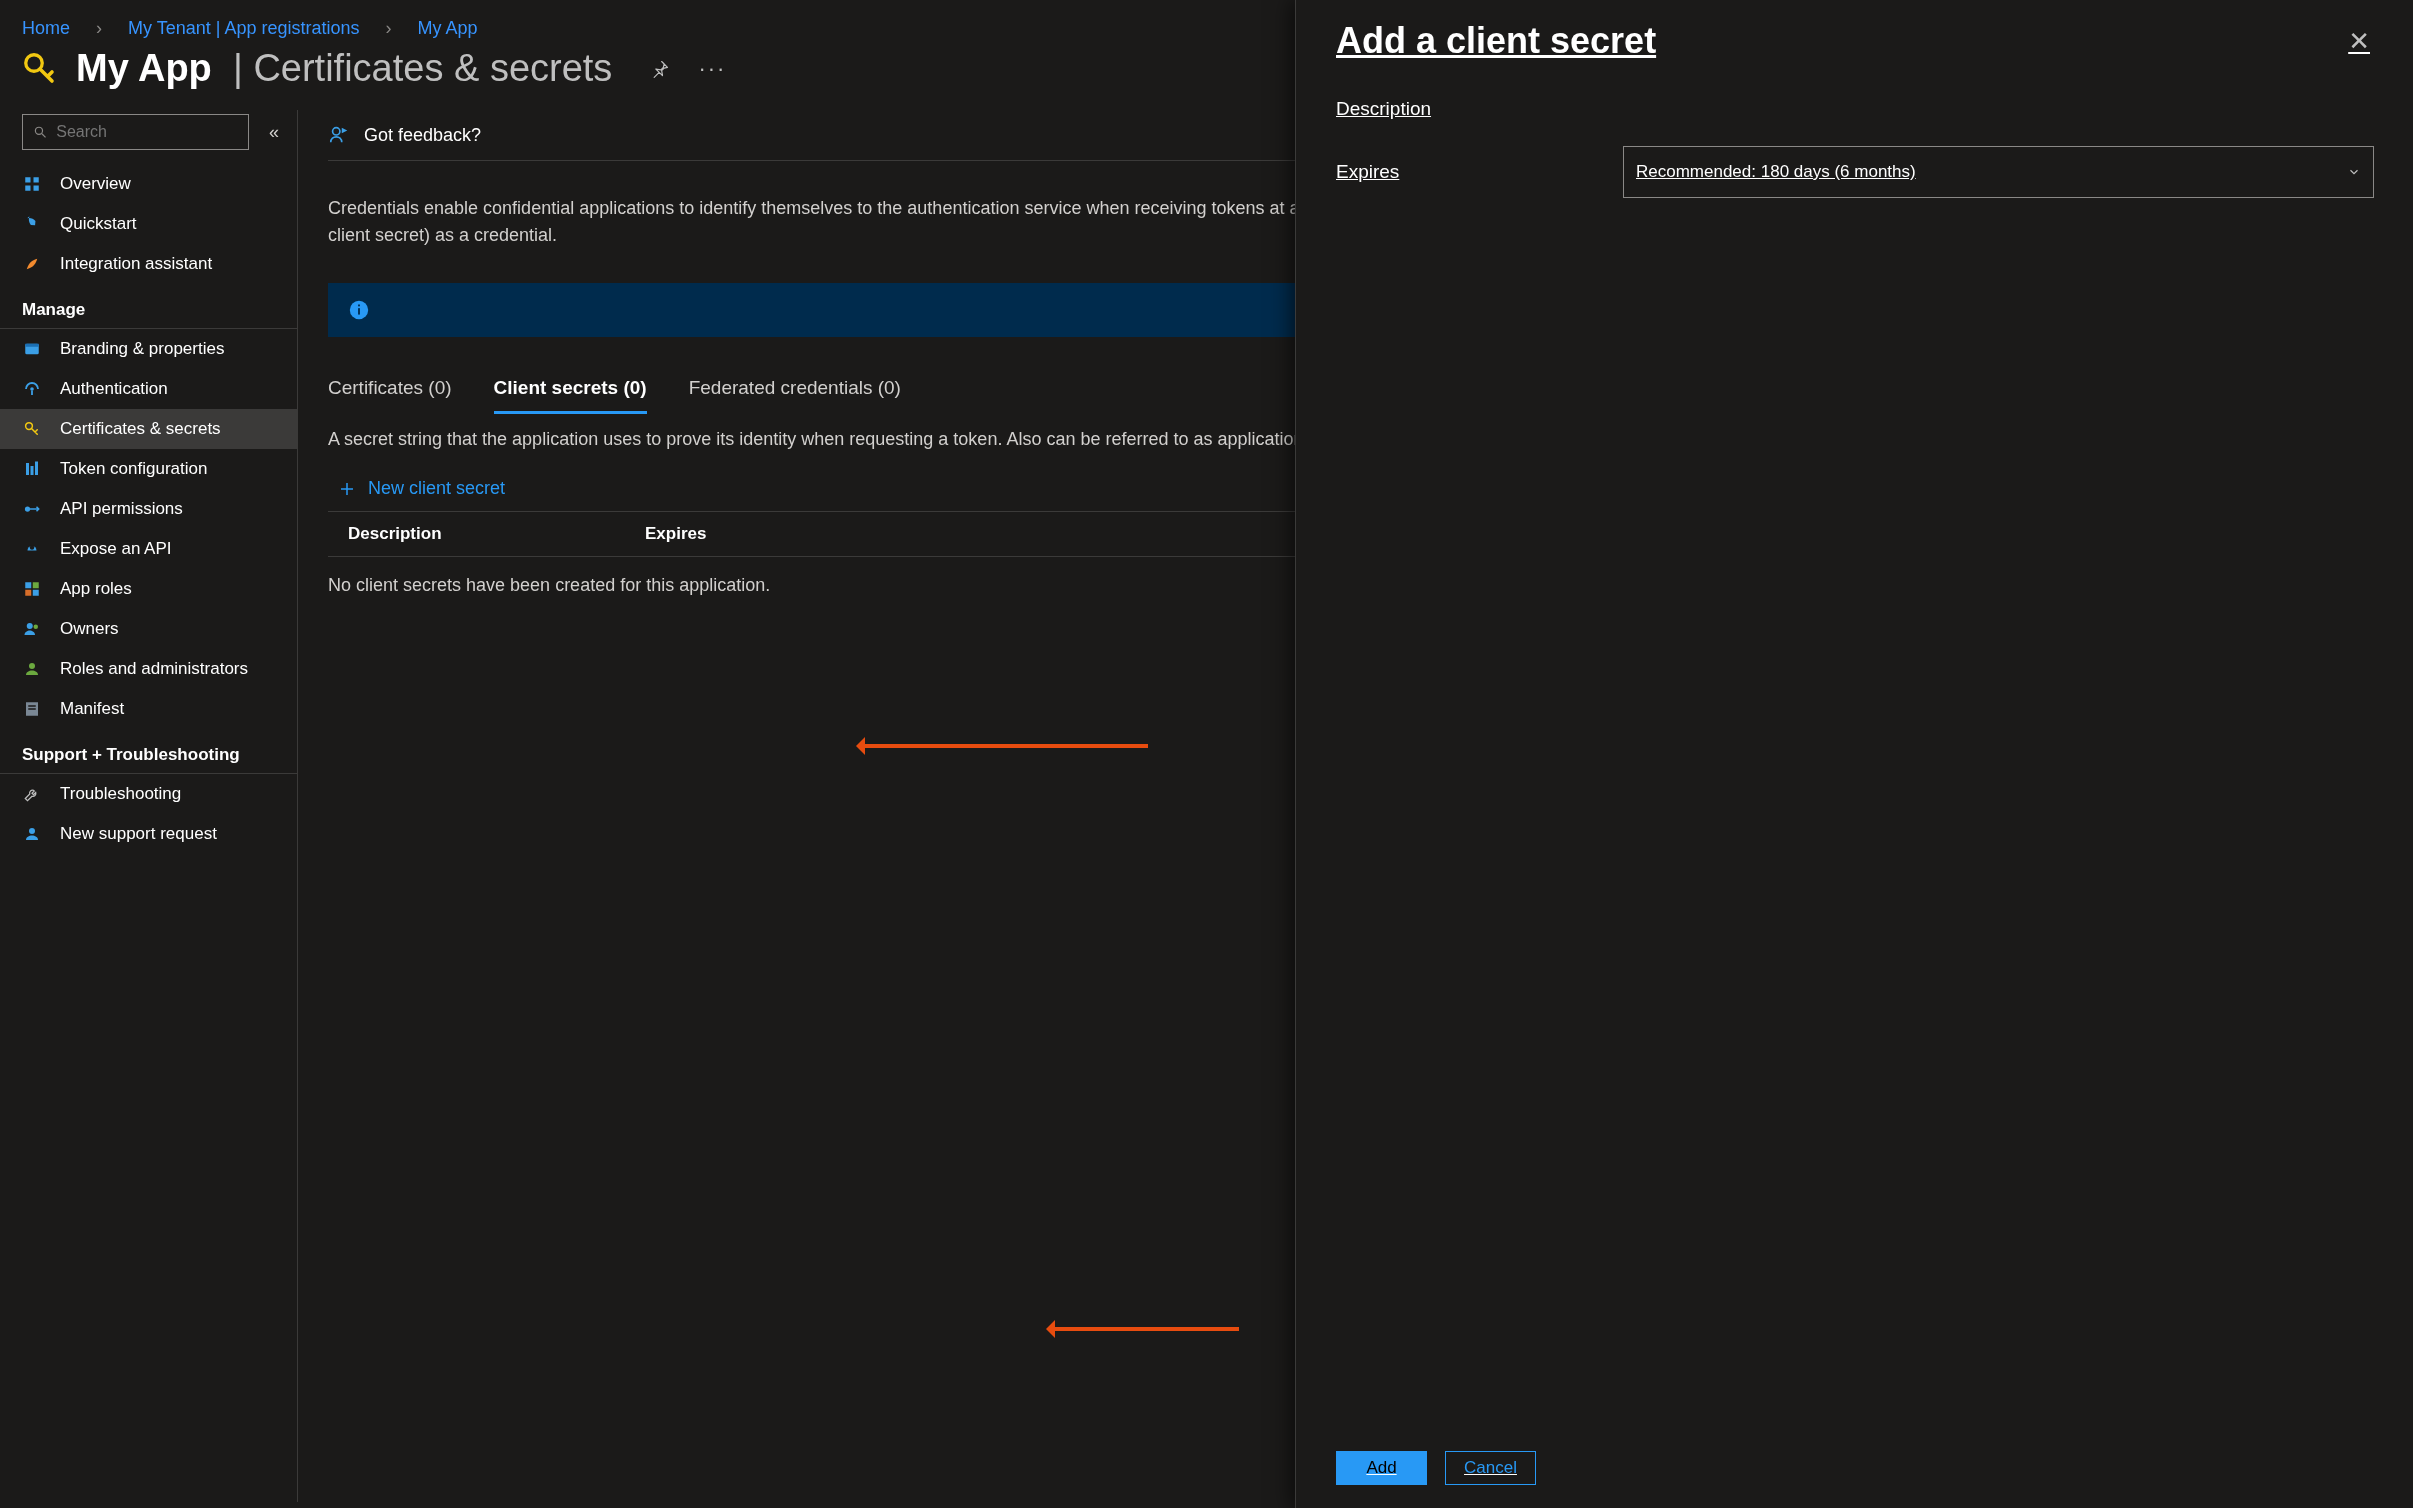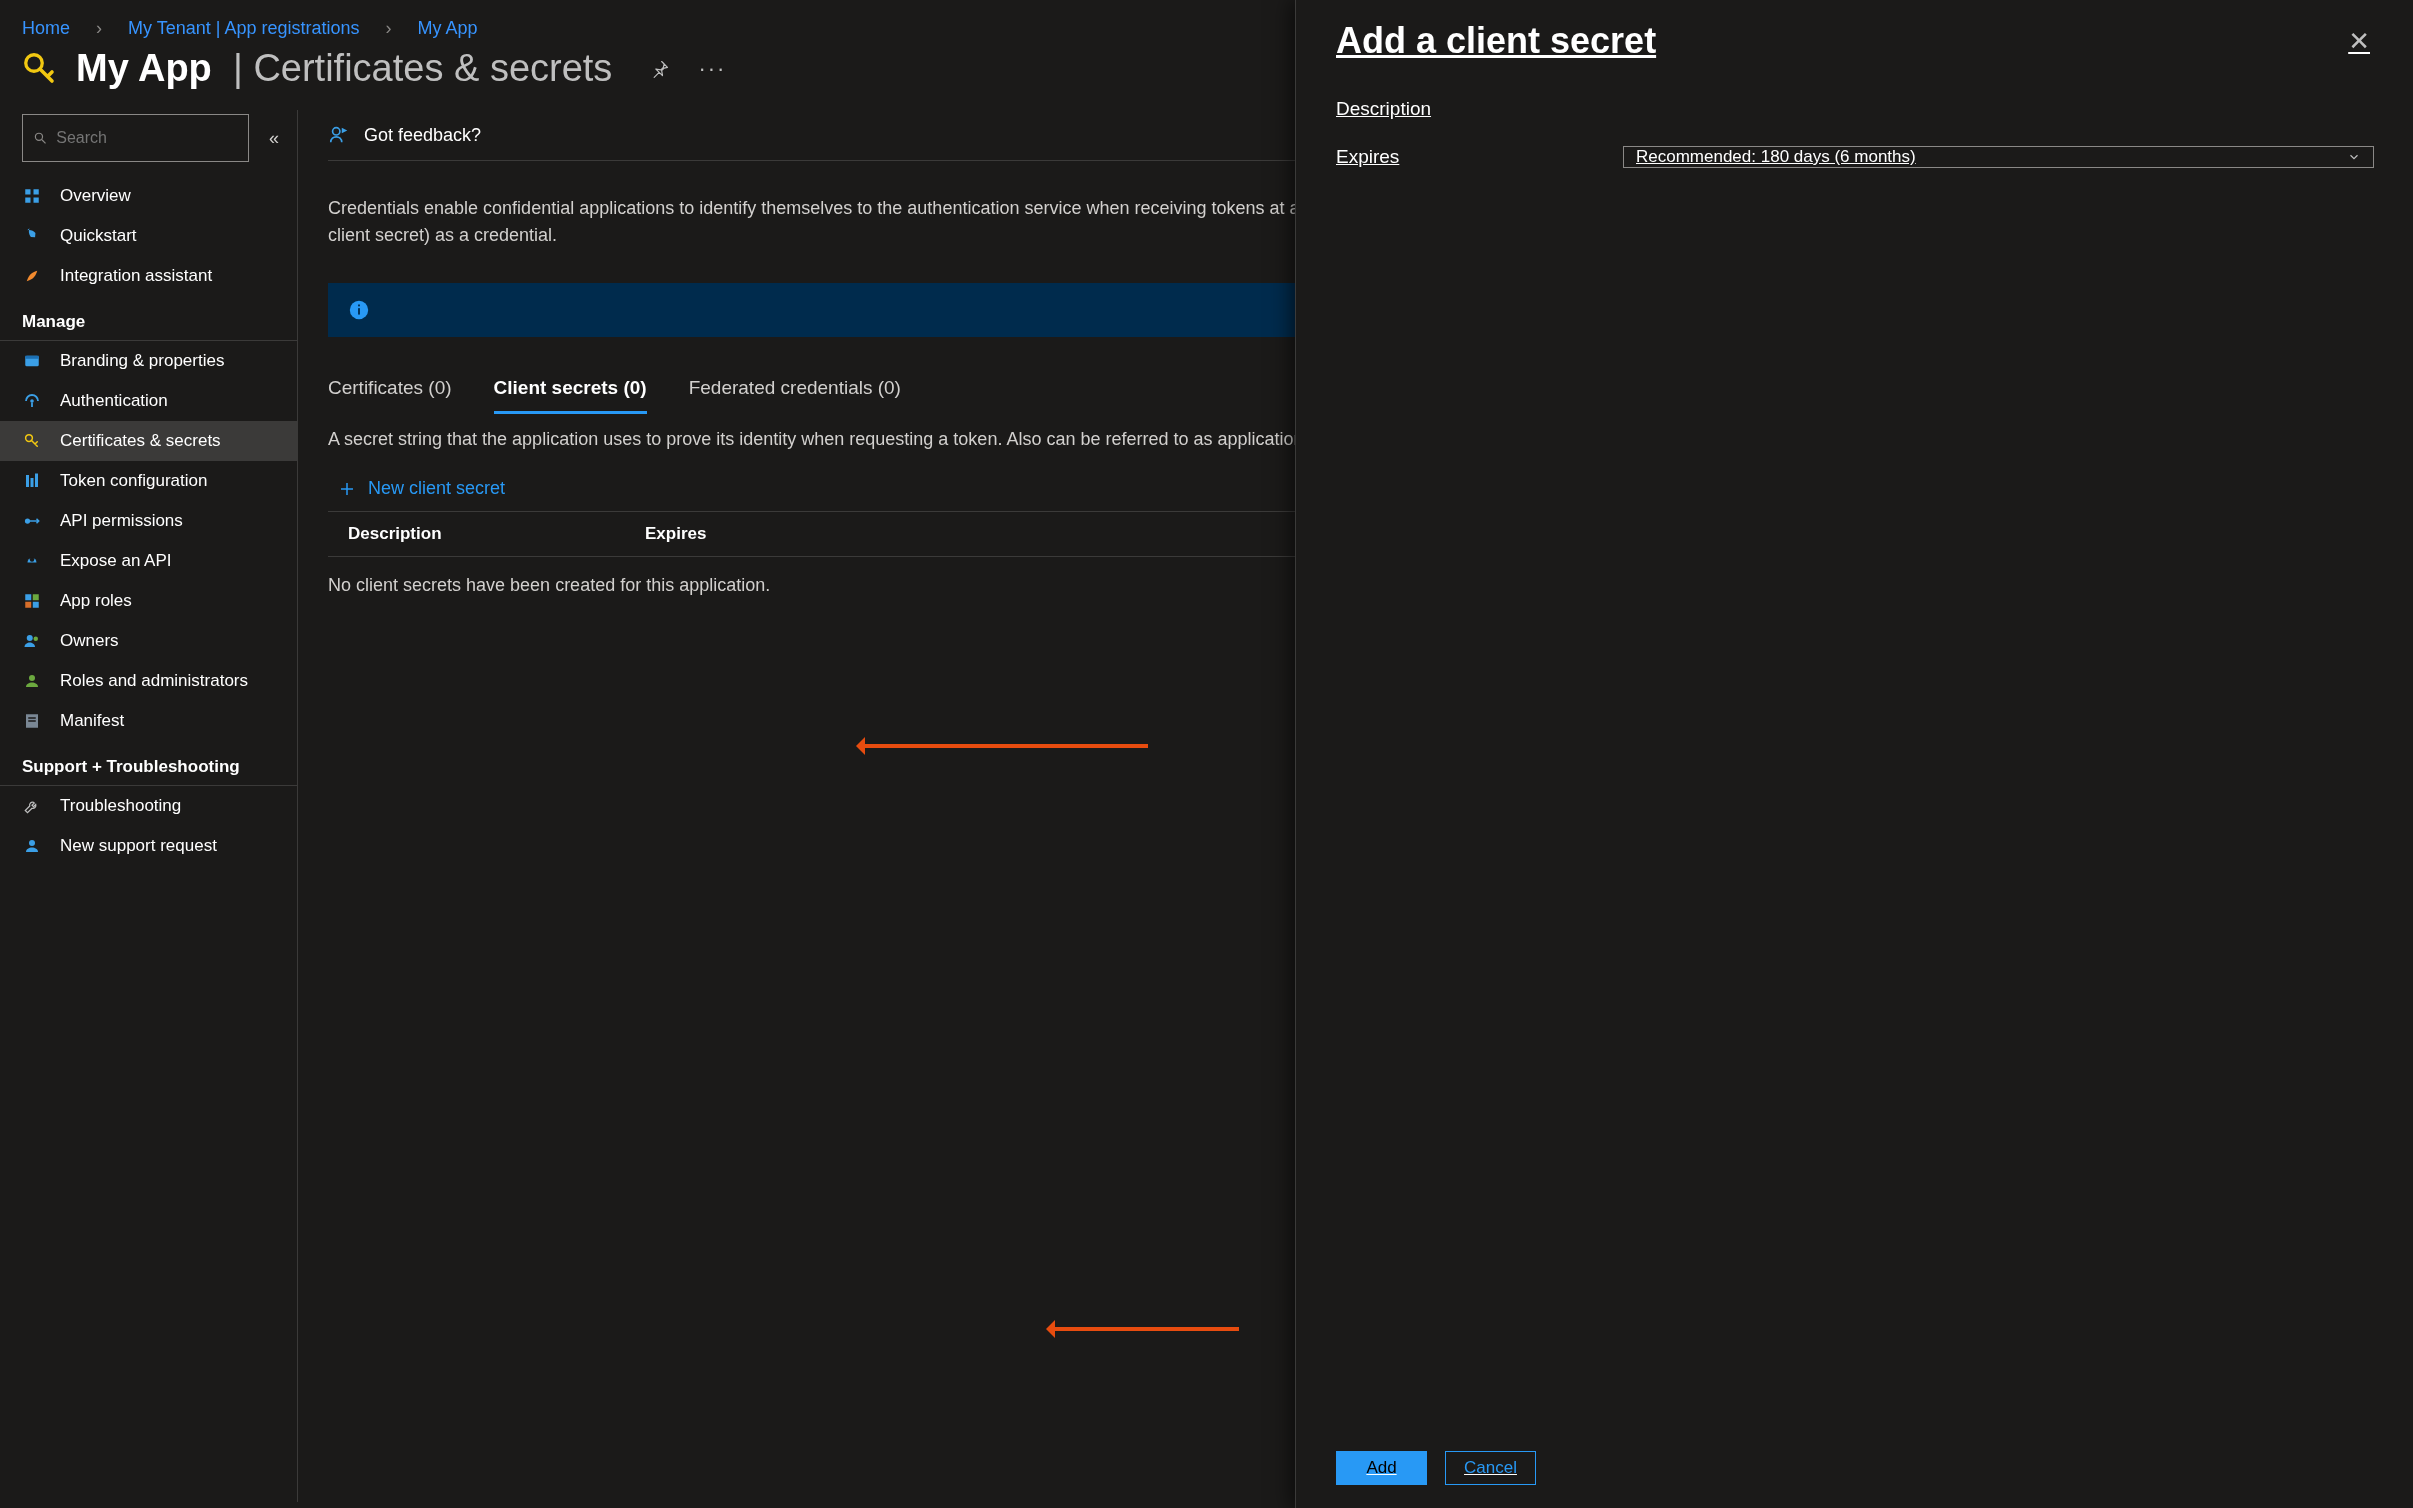--- a/index.html
+++ b/index.html
@@ -70,21 +70,21 @@
     width:297px;
     flex-shrink:0;
     padding:0 0 0 0;
   }
   .search-row{display:flex;align-items:center;gap:16px;padding:4px 14px 10px 22px;}
   .search-box{
     flex:1;
     display:flex;align-items:center;gap:7px;
     background:#1b1a19;
     border:1px solid var(--input-border);
-    height:48px;
+    height:36px;
     padding:0 10px;
     color:var(--muted);
   }
   .search-box input{
     background:transparent;border:none;outline:none;color:var(--fg);
     font-size:16px;width:100%;
   }
   .collapse-btn{color:var(--muted);font-size:18px;padding:4px;}
   .nav{padding-top:4px;}
   .nav-item{
@@ -157,21 +157,21 @@
   .text-input{
     flex:1;
     height:34px;
     background:var(--bg);
     border:1px solid var(--input-focus);
     outline:none;color:var(--fg);
     padding:0 12px;font-size:17px;
   }
   .select{
     flex:1;
-    height:22px;
+    height:52px;
     background:var(--bg);
     border:1px solid var(--input-border);
     color:var(--fg);
     display:flex;align-items:center;justify-content:space-between;
     padding:0 12px;font-size:17px;cursor:pointer;
   }
   .flyout-spacer{flex:1;}
   .flyout-footer{display:flex;gap:18px;padding:10px 0 4px 0;}
   .btn{
     min-width:91px;height:34px;

